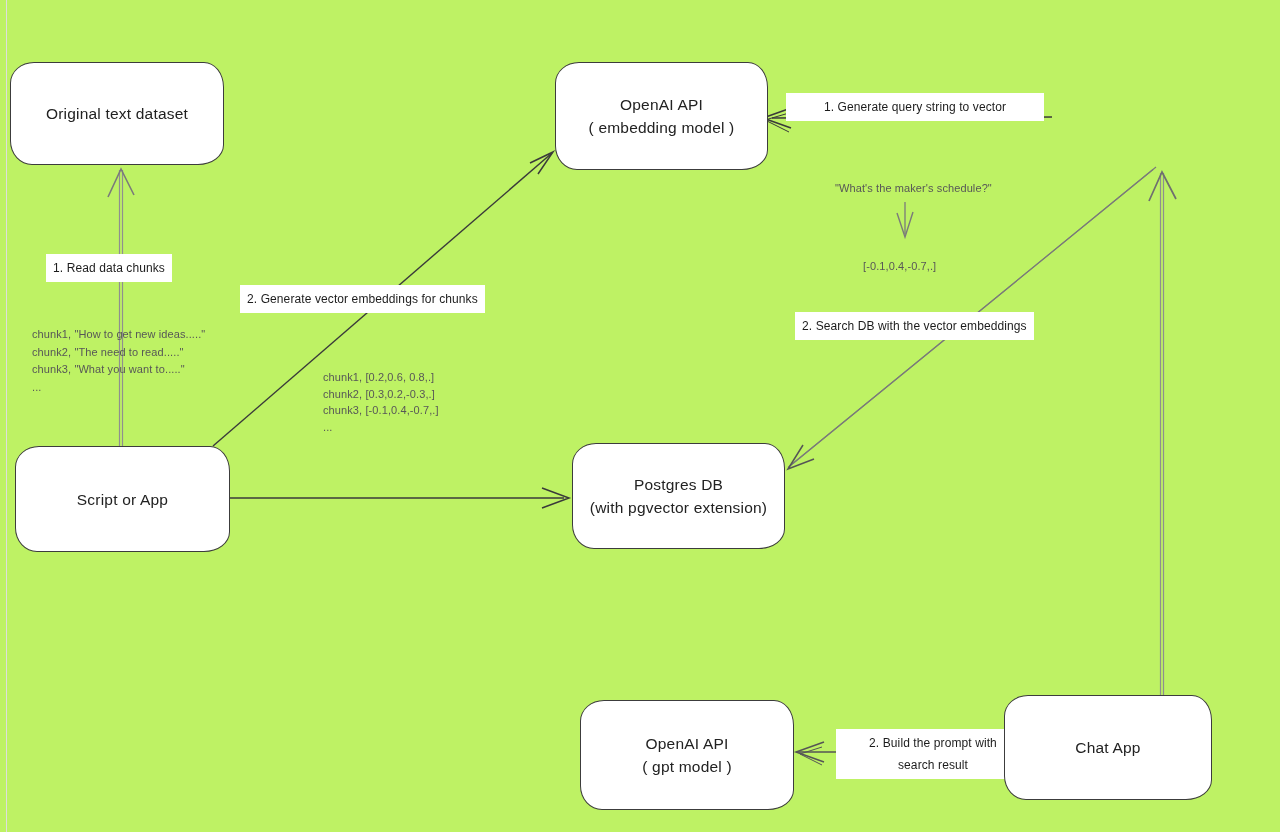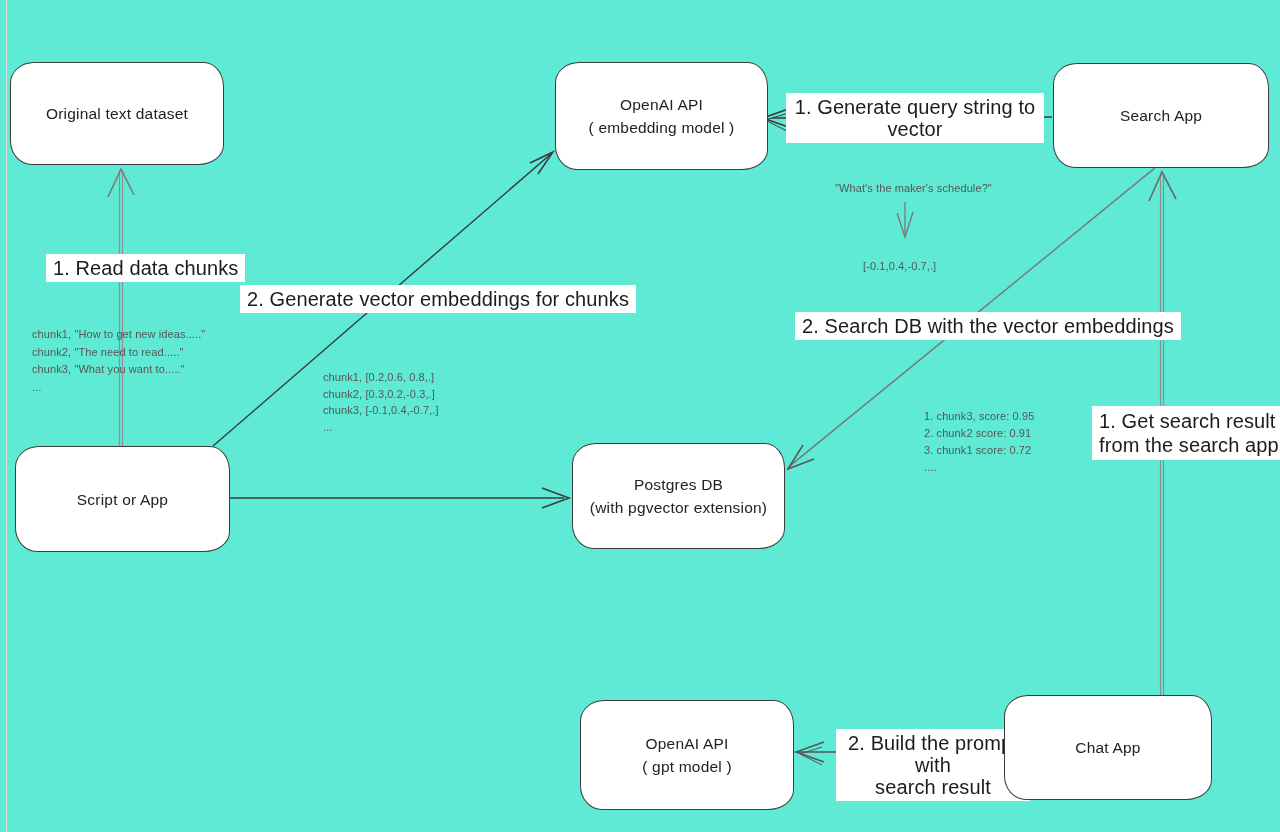--- a/index.html
+++ b/index.html
@@ -1,36 +1,36 @@
 <!DOCTYPE html>
 <html><head>
 <meta charset="utf-8">
 <style>
   html,body{margin:0;padding:0;background:#fff;}
   #canvas{
     position:relative;width:1280px;height:832px;overflow:hidden;
-    background:#5eead4;
+    background:#bef264;
     font-family:"Liberation Sans", sans-serif;
     color:#1e1e1e;
   }
   #edge-line{position:absolute;left:6px;top:0;width:1px;height:832px;background:#dedede;}
   svg.arrows{position:absolute;left:0;top:0;z-index:1;}
   .node{
     position:absolute;z-index:3;
     background:#ffffff;
     border:1.7px solid #3c3c3c;
     border-radius:24px 20px 26px 22px / 21px 25px 20px 24px;
     display:flex;flex-direction:column;align-items:center;justify-content:center;
     font-size:15.5px;line-height:23px;color:#222;
     text-align:center;letter-spacing:.2px;
   }
   .steplabel{
     position:absolute;z-index:2;
     background:#ffffff;
-    font-size:20px;line-height:22px;color:#1c1c1c;
+    font-size:12px;line-height:22px;color:#1c1c1c;
     padding:3px 7px;white-space:nowrap;letter-spacing:.1px;
   }
   .steplabel.center{text-align:center;white-space:normal;}
   .annot{
     position:absolute;z-index:2;
     font-size:11px;line-height:17.5px;color:#575757;
     white-space:nowrap;letter-spacing:.1px;
   }
 </style>
 </head>
@@ -89,23 +89,20 @@
 
   <div class="node" style="left:10px;top:62px;width:212px;height:101px">
     <span>Original text dataset</span>
   </div>
 
   <div class="node" style="left:555px;top:62px;width:211px;height:106px">
     <span>OpenAI API</span>
     <span>( embedding model )</span>
   </div>
 
-  <div class="node" style="left:1053px;top:63px;width:214px;height:103px">
-    <span>Search App</span>
-  </div>
 
   <div class="node" style="left:572px;top:443px;width:211px;height:104px">
     <span>Postgres DB</span>
     <span>(with pgvector extension)</span>
   </div>
 
   <div class="node" style="left:15px;top:446px;width:213px;height:104px">
     <span>Script or App</span>
   </div>
 
@@ -122,24 +119,20 @@
 
   <div class="steplabel" style="left:240px;top:285px">2. Generate vector embeddings for chunks</div>
 
 
   <div class="steplabel center" style="left:786px;top:93px;width:244px">
     <div>1. Generate query string to vector</div>
   </div>
 
   <div class="steplabel" style="left:795px;top:312px">2. Search DB with the vector embeddings</div>
 
-  <div class="steplabel" style="left:1092px;top:406px;line-height:24px">
-    <div>1. Get search result</div>
-    <div>from the search app</div>
-  </div>
 
   <div class="steplabel center" style="left:836px;top:729px;width:180px">
     <div>2. Build the prompt with</div>
     <div>search result</div>
   </div>
 
   <div class="annot" style="left:32px;top:326px">
     <div>chunk1, "How to get new ideas....."</div>
     <div>chunk2, "The need to read....."</div>
     <div>chunk3, "What you want to....."</div>
@@ -150,20 +143,14 @@
     <div>chunk1, [0.2,0.6, 0.8,.]</div>
     <div>chunk2, [0.3,0.2,-0.3,.]</div>
     <div>chunk3, [-0.1,0.4,-0.7,.]</div>
     <div>...</div>
   </div>
 
   <div class="annot" style="left:835px;top:180px">"What's the maker's schedule?"</div>
 
   <div class="annot" style="left:863px;top:258px">[-0.1,0.4,-0.7,.]</div>
 
-  <div class="annot" style="left:924px;top:408px;line-height:17px">
-    <div>1. chunk3, score: 0.95</div>
-    <div>2. chunk2 score: 0.91</div>
-    <div>3. chunk1 score: 0.72</div>
-    <div>....</div>
-  </div>
 
 </div>
 
 </body></html>

